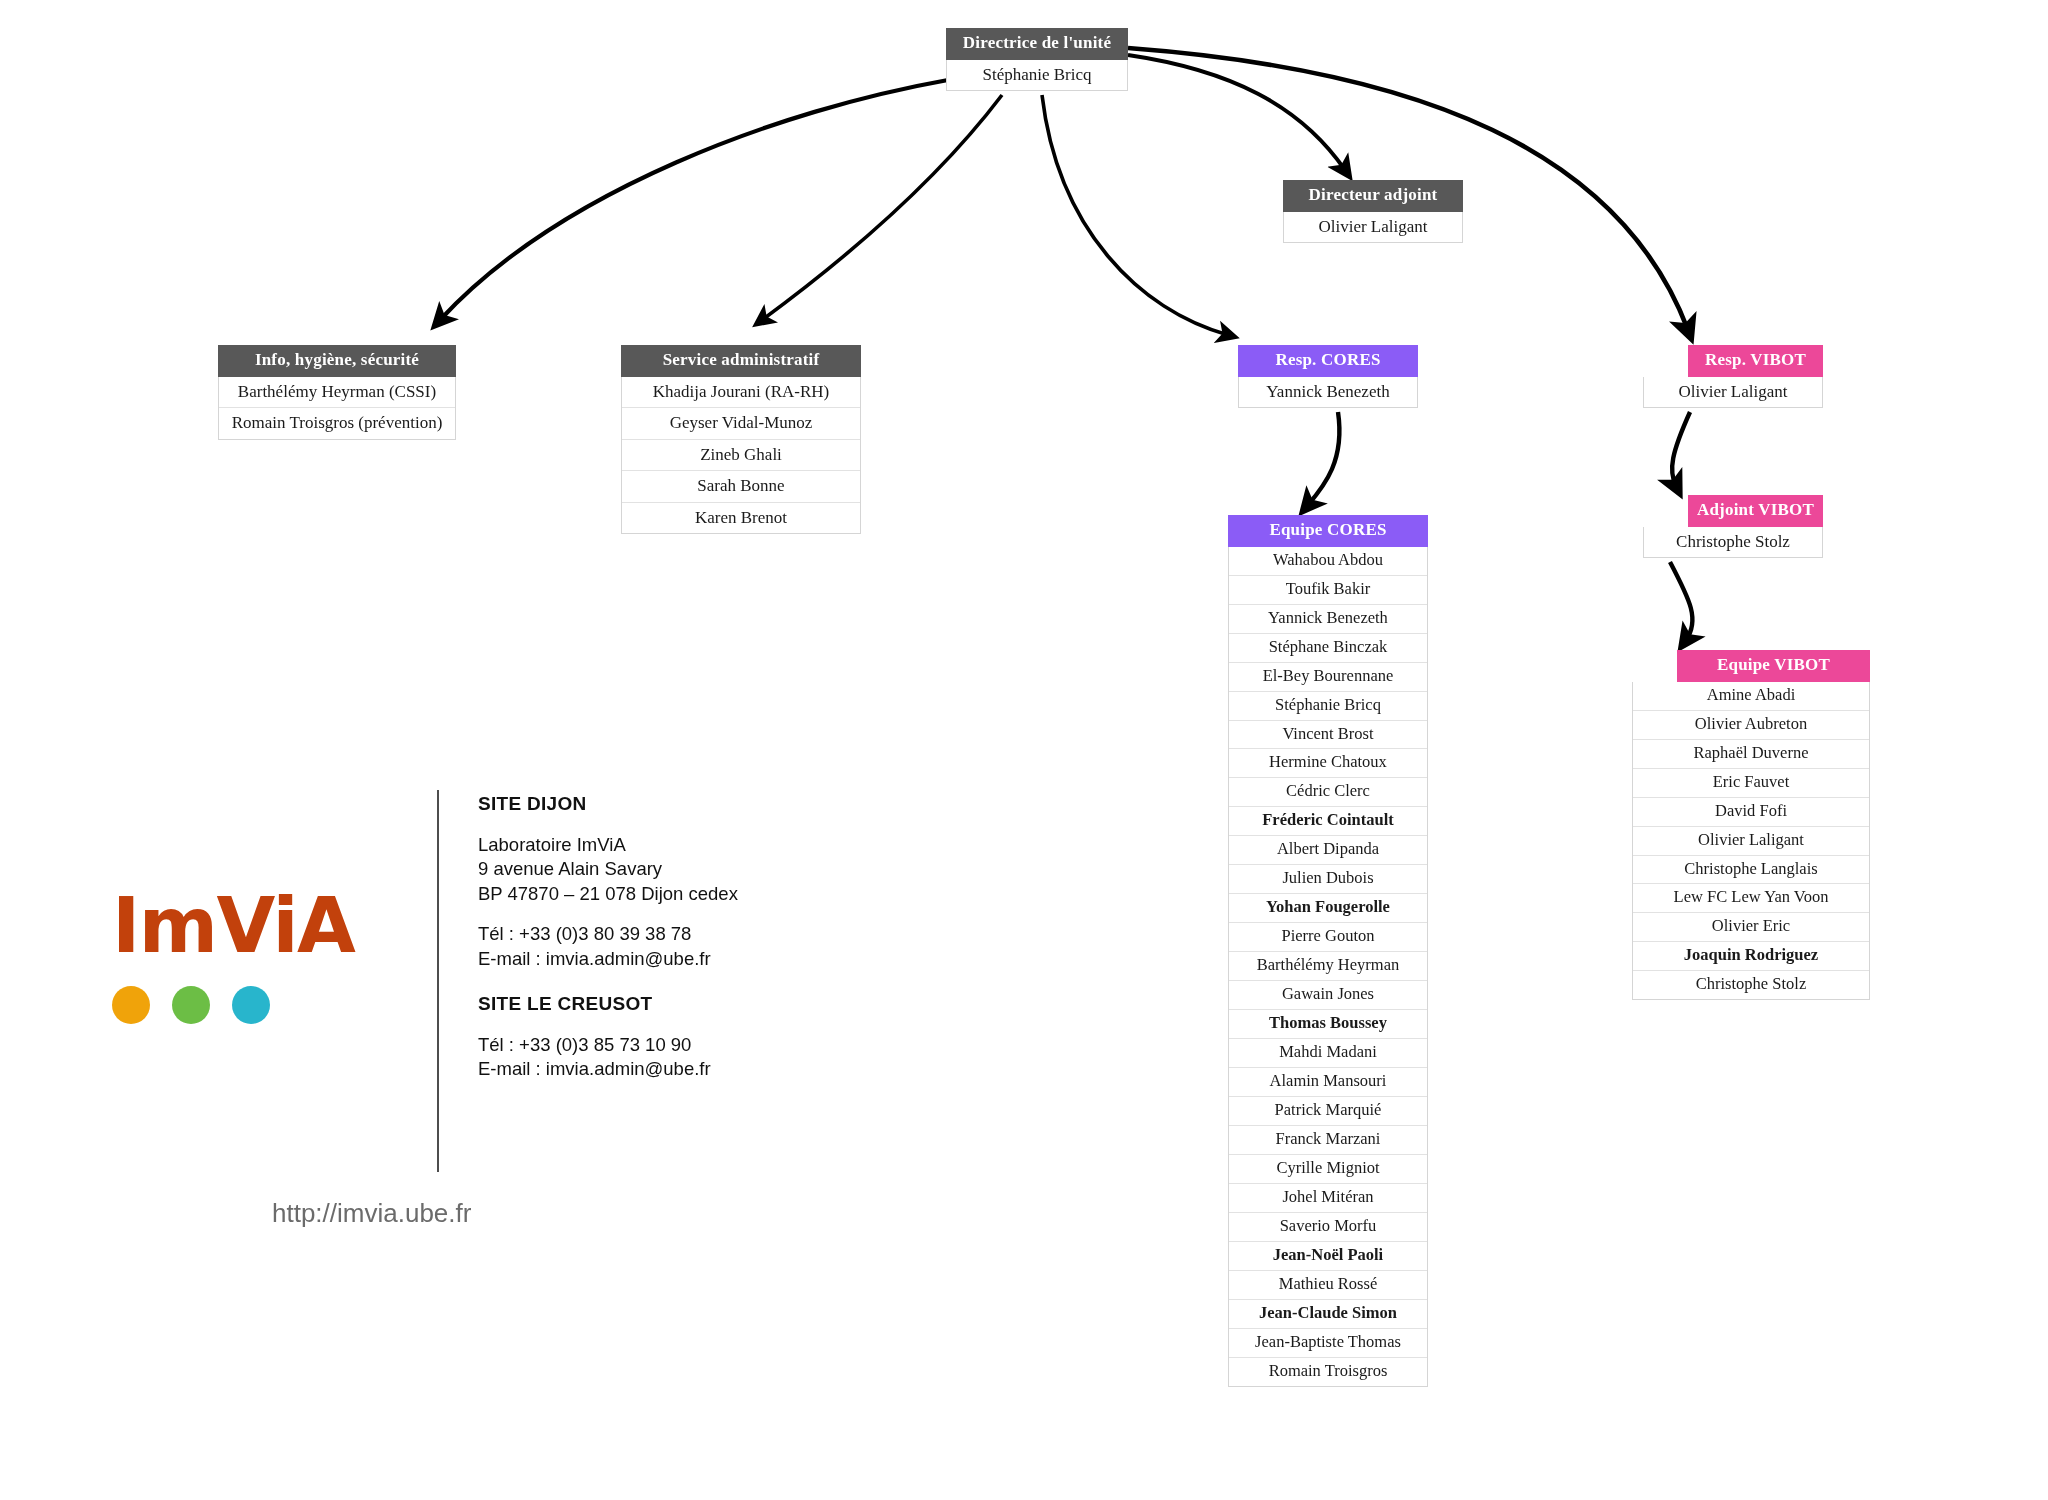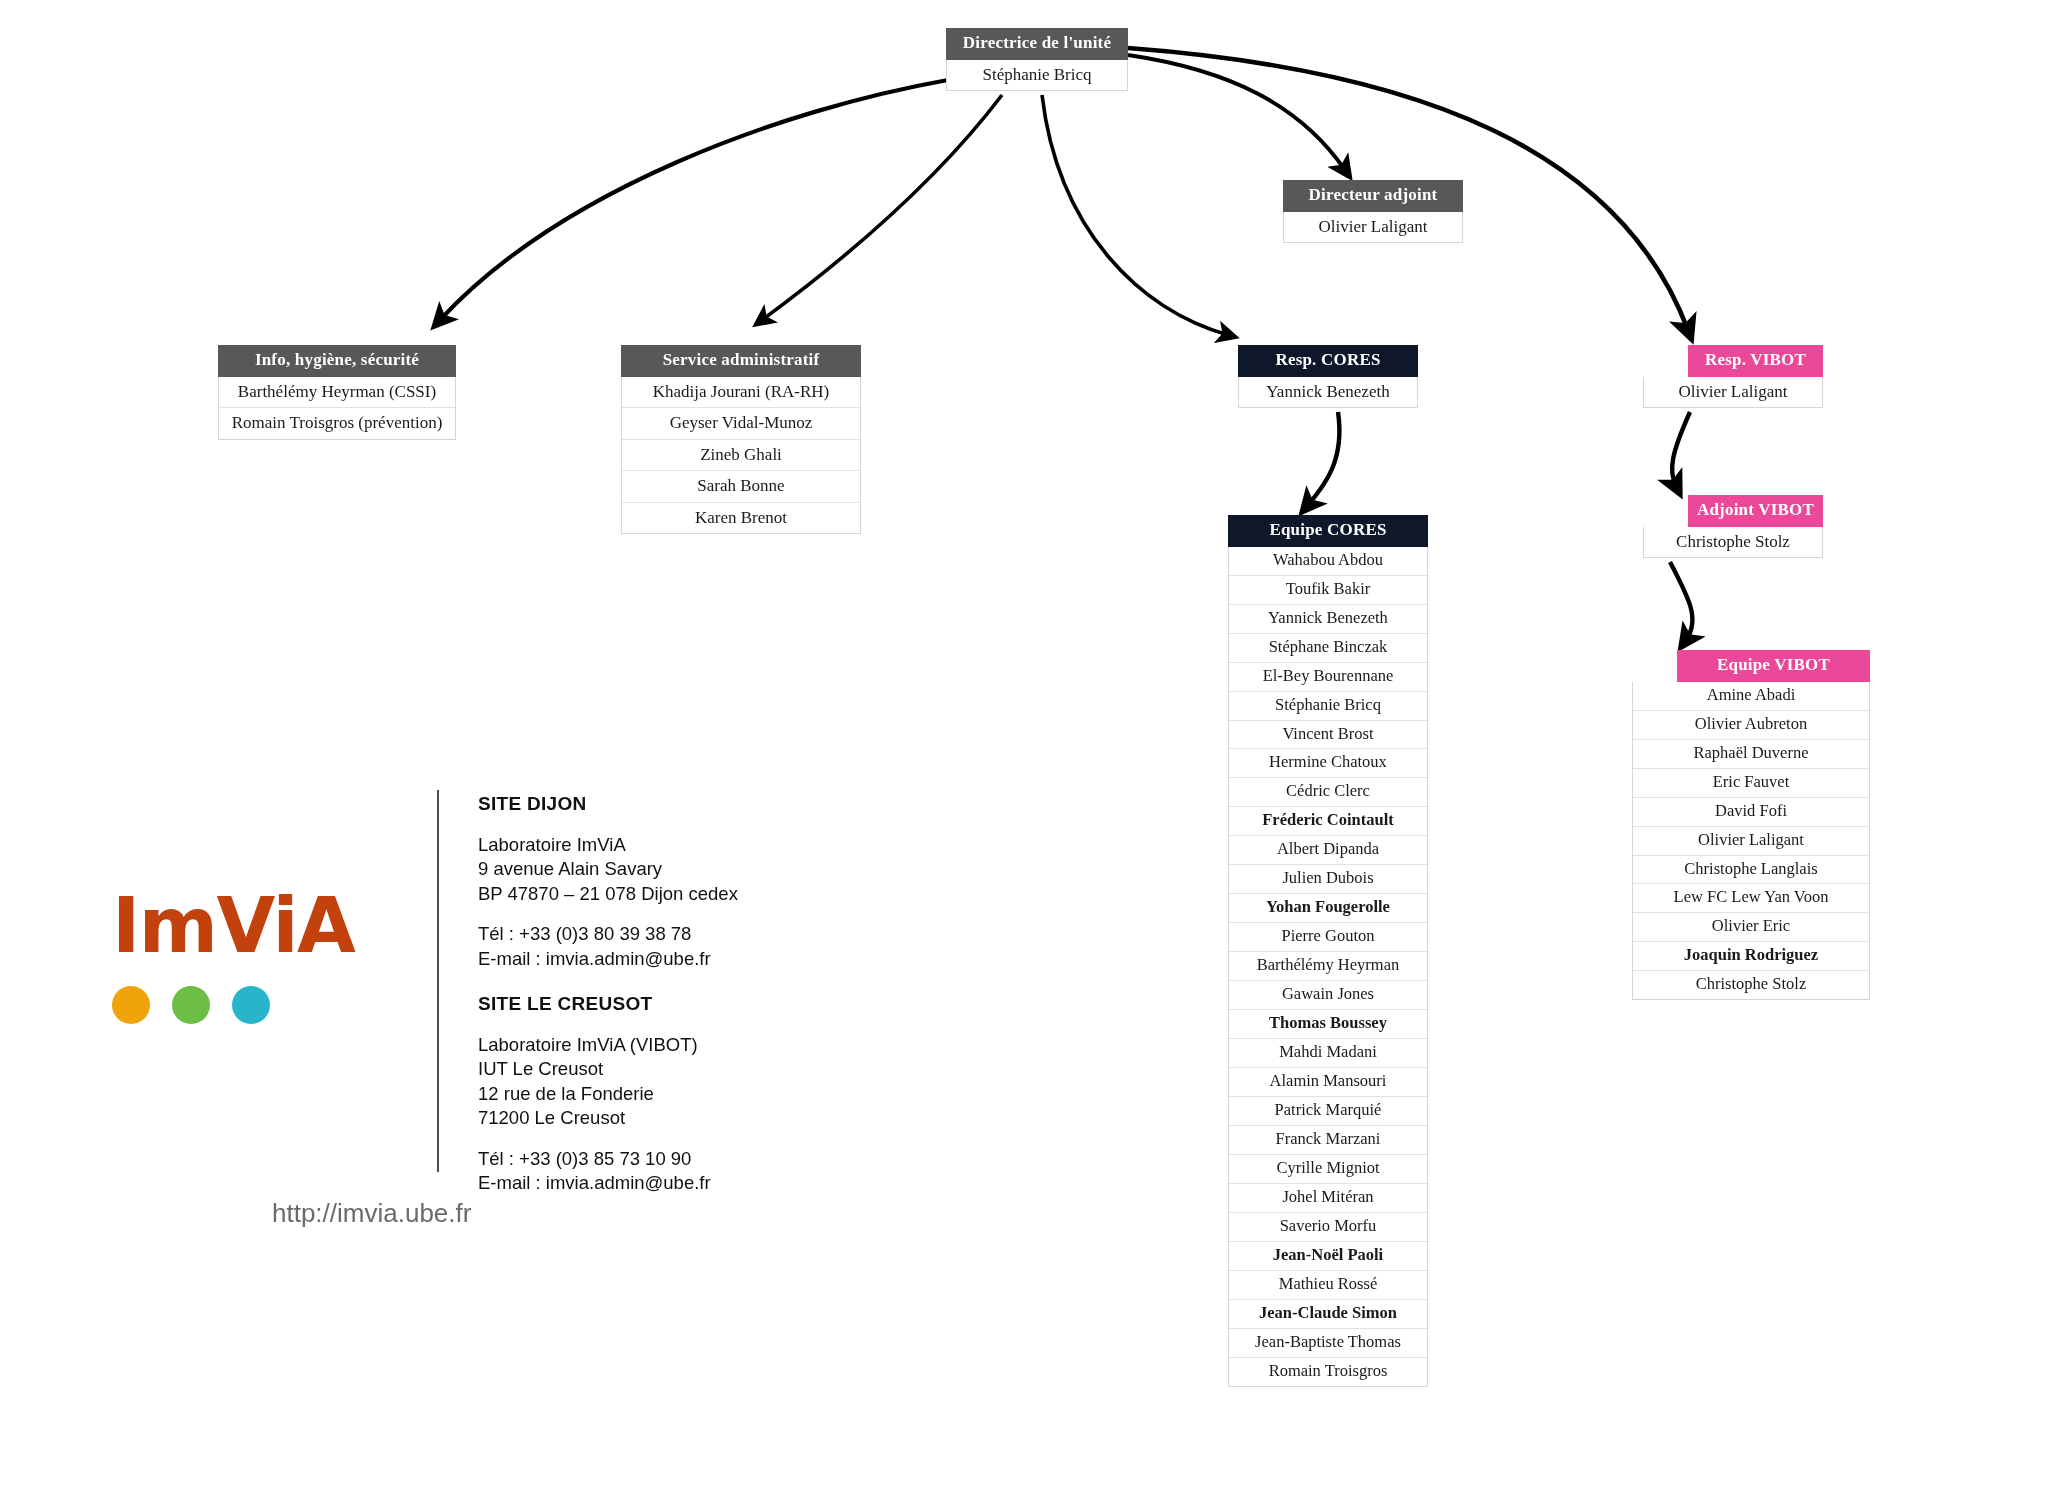--- a/index.html
+++ b/index.html
@@ -36,21 +36,21 @@
     font-weight: bold;
     font-size: 17px;
     color: #ffffff;
     text-align: center;
     padding: 6px 8px 7px 8px;
     letter-spacing: 0.2px;
     line-height: 1.1;
     box-sizing: border-box;
   }
   .hdr-grey   { background: #585858; }
-  .hdr-orange { background: #0f172a; }
+  .hdr-orange { background: #8b5cf6; }
   .hdr-teal   { background: #ec4899; margin-left: 45px; }
 
   .box-body {
     border: 1px solid #d5d5d5;
     border-top: none;
     background: #ffffff;
     box-sizing: border-box;
   }
   .row {
     font-family: "Liberation Serif", serif;
@@ -310,22 +310,18 @@
   <div id="addr-block">
 
     <div class="addr-title">SITE DIJON</div>
     <div class="addr-lines">Laboratoire ImViA
 9 avenue Alain Savary
 BP 47870 – 21 078 Dijon cedex</div>
     <div class="addr-contact">Tél : +33 (0)3 80 39 38 78
 E-mail : imvia.admin@ube.fr</div>
 
     <div class="addr-title" id="site-creusot-title">SITE LE CREUSOT</div>
-    <div class="addr-lines">Laboratoire ImViA (VIBOT)
-IUT Le Creusot
-12 rue de la Fonderie
-71200 Le Creusot</div>
     <div class="addr-contact">Tél : +33 (0)3 85 73 10 90
 E-mail : imvia.admin@ube.fr</div>
   </div>
 
   <div id="website">http://imvia.ube.fr</div>
 </div>
 
 </body></html>

